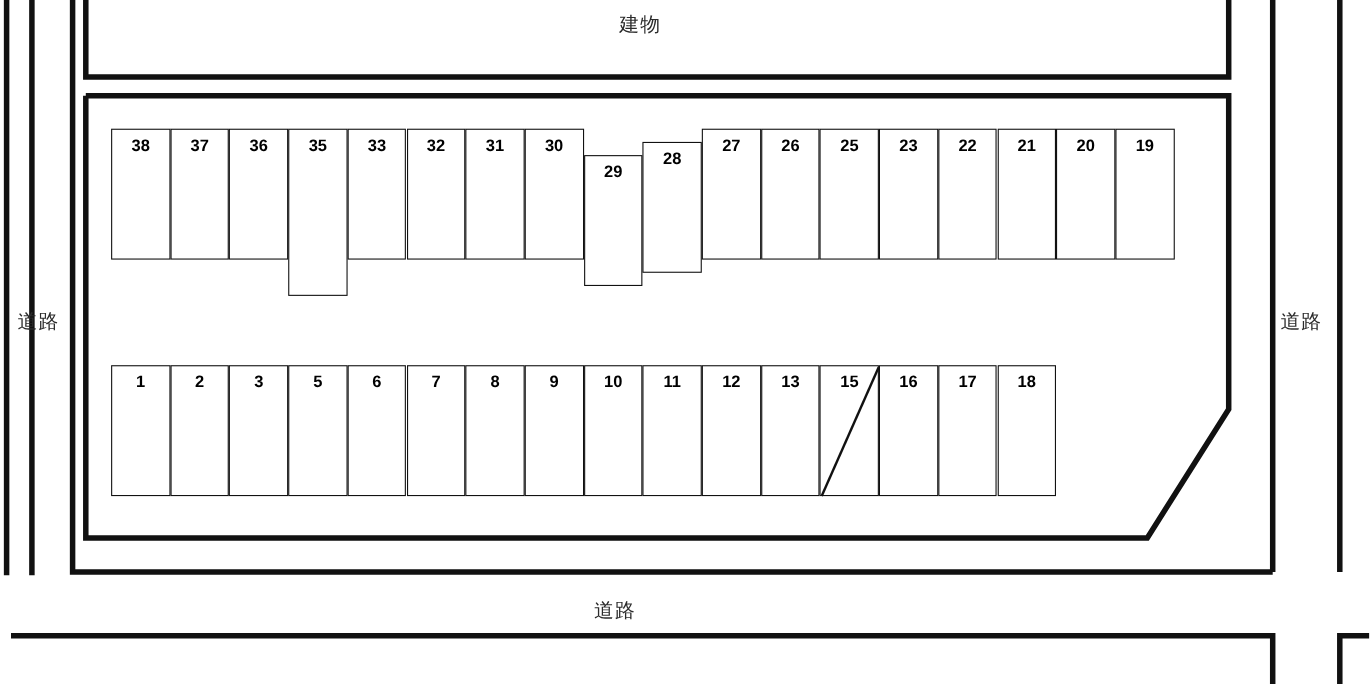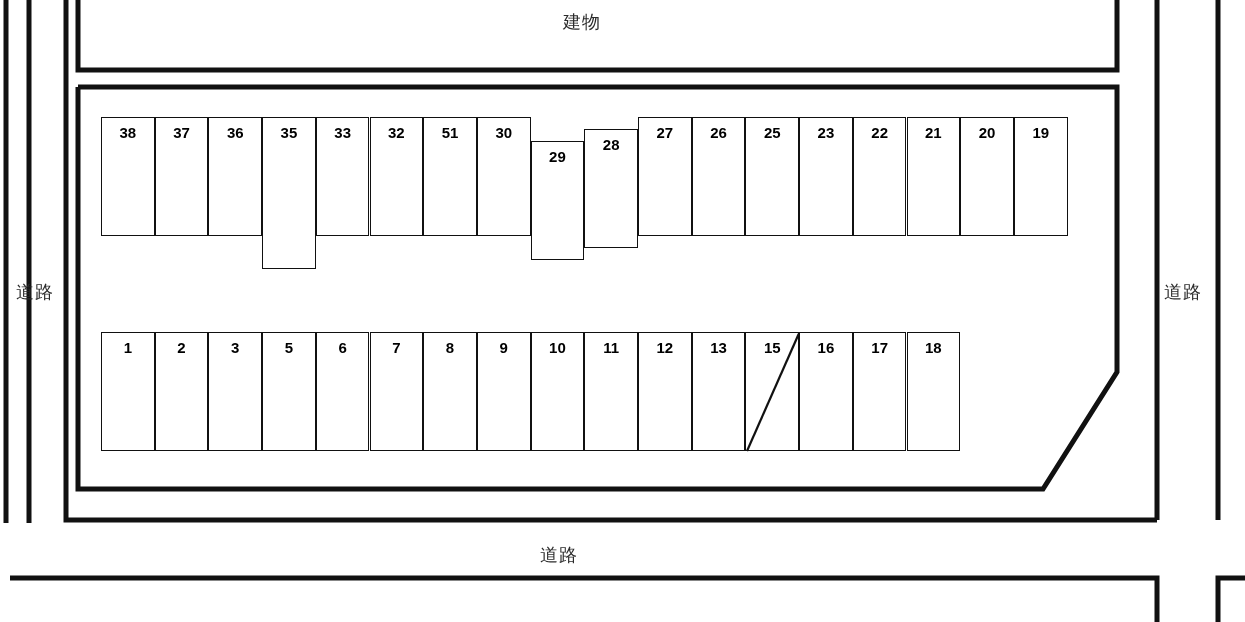--- a/index.html
+++ b/index.html
@@ -85,21 +85,21 @@
       <div class="stall" style="left: 161.1px; top: 0px; width: 53.7px; height: 152px;">
         <div class="stall-num">35</div>
       </div>
       <div class="stall" style="left: 214.8px; top: 0px; width: 53.7px; height: 119px;">
         <div class="stall-num">33</div>
       </div>
       <div class="stall" style="left: 268.5px; top: 0px; width: 53.7px; height: 119px;">
         <div class="stall-num">32</div>
       </div>
       <div class="stall" style="left: 322.2px; top: 0px; width: 53.7px; height: 119px;">
-        <div class="stall-num">51</div>
+        <div class="stall-num">31</div>
       </div>
       <div class="stall" style="left: 375.9px; top: 0px; width: 53.7px; height: 119px;">
         <div class="stall-num">30</div>
       </div>
       <div class="stall" style="left: 429.6px; top: 0px; width: 53.7px; height: 119px; margin-top: 24px;">
         <div class="stall-num">29</div>
       </div>
       <div class="stall" style="left: 483.3px; top: 0px; width: 53.7px; height: 119px; margin-top: 12px;">
         <div class="stall-num">28</div>
       </div>

